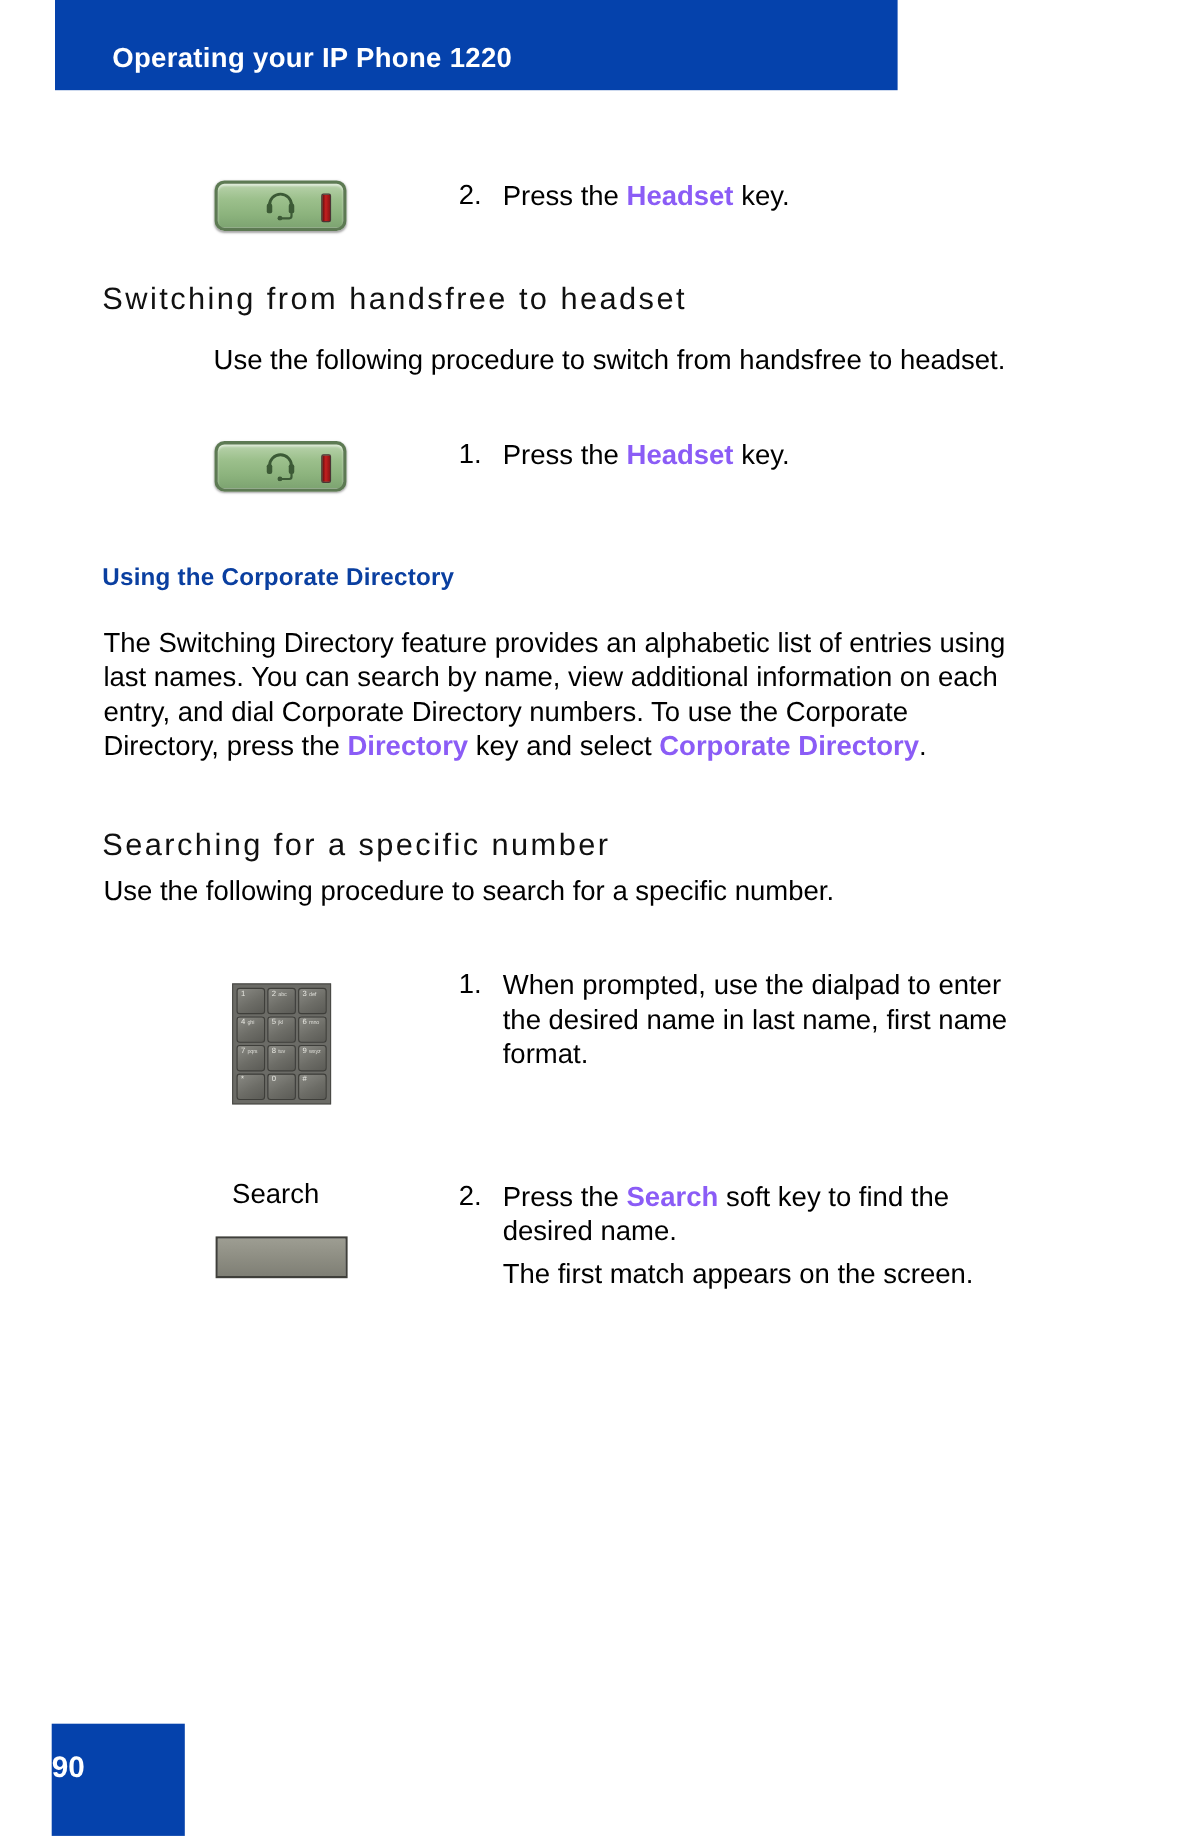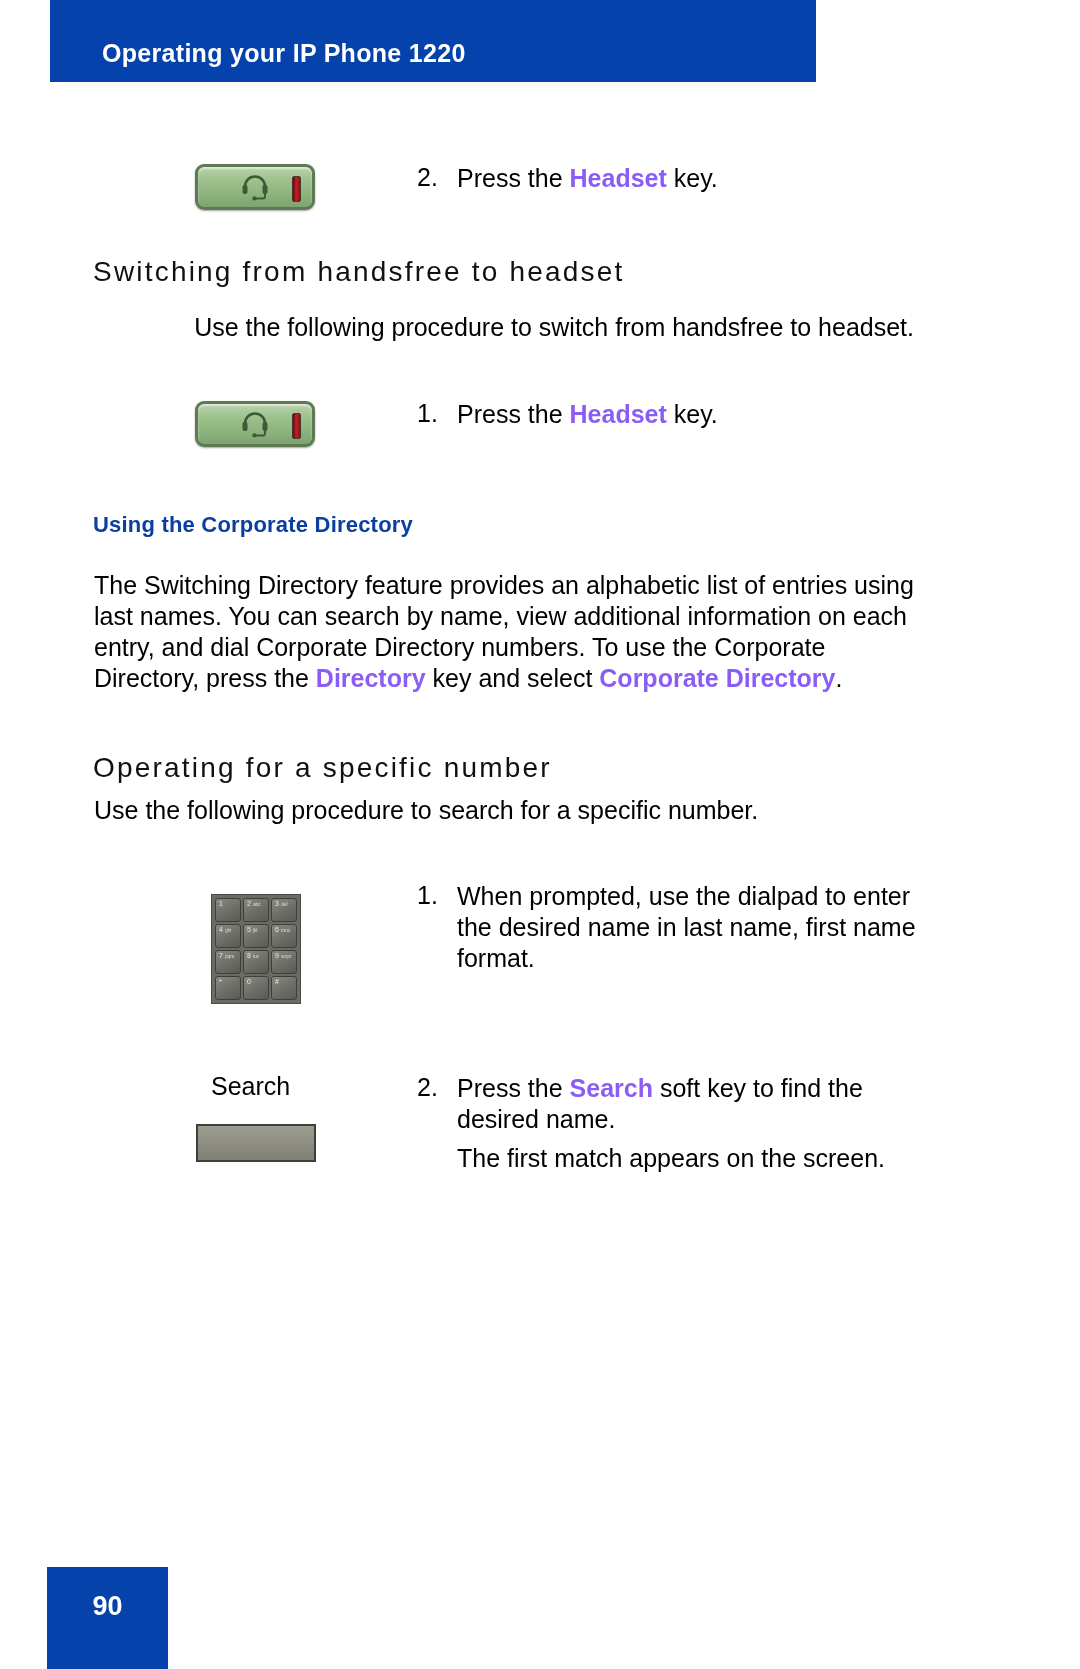--- a/index.html
+++ b/index.html
@@ -171,21 +171,20 @@
     top: 1567px;
     width: 121px;
     height: 102px;
     background: #0542ac;
   }
   .footer-page-num {
     position: absolute;
     left: 0;
     right: 0;
     top: 24px;
-    text-align: center;
     color: #ffffff;
     font-size: 27px;
     font-weight: bold;
   }
 </style>
 </head>
 <body>
 
 <div class="header-bar">
   <div class="header-title">Operating your IP Phone 1220</div>
@@ -225,21 +224,21 @@
 
 <h1 class="main-heading" style="left:93px; top:512px; margin:0;">Using the Corporate Directory</h1>
 
 <div class="body-para" style="left:94px; top:570px; width:830px;">
   <span>The Switching Directory feature provides an alphabetic list of entries</span>
   <span>using last names. You can search by name, view additional information</span>
   <span>on each entry, and dial Corporate Directory numbers. To use the</span>
   <span>Corporate Directory, press the </span><span class="emph">Directory</span><span> key and select </span><span class="emph">Corporate</span> <span class="emph">Directory</span><span>.</span>
 </div>
 
-<h2 class="sub-heading" style="left:93px; top:752px; margin:0;">Operating for a specific number</h2>
+<h2 class="sub-heading" style="left:93px; top:752px; margin:0;">Searching for a specific number</h2>
 
 <div class="body-para" style="left:94px; top:795px; width:830px;">Use the following procedure to search for a specific number.</div>
 
 <div class="dialpad" style="left:211px; top:894px;">
   <div class="dialpad-key">
       <span class="dk-num">1</span>
       <span class="dk-alpha"></span>
     </div>
   <div class="dialpad-key">
       <span class="dk-num">2</span>

